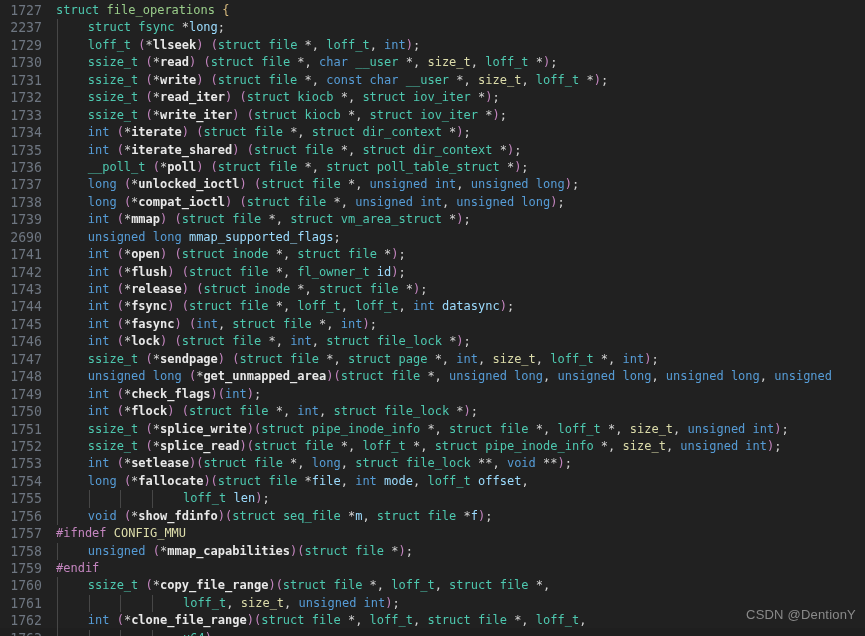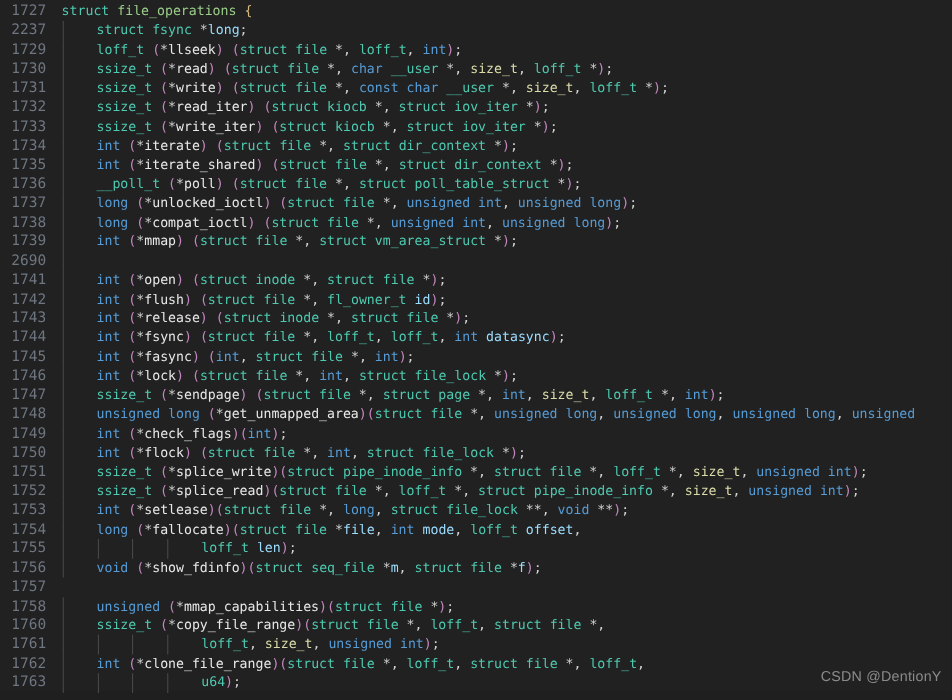--- a/index.html
+++ b/index.html
@@ -63,21 +63,21 @@
     width: 1px;
     height: 17.45px;
     background: #474747;
   }
 
   
   .kw      { color: #569cd6; }             
   .type    { color: #4ec9b0; }             
   .ident   { color: #9cdcfe; }             
   .fn      { color: #dcdcaa; }             
-  .fname   { color: #e8e8e8; font-weight: normal; }  
+  .fname   { color: #e8e8e8; font-weight: bold; }  
   .punc    { color: #c586c0; }             
   .op      { color: #d4d4d4; }             
   .brace   { color: #d7ba7d; }
   .pp      { color: #c586c0; }             
   .macro   { color: #dcdcaa; }             
   .sname   { color: #9acd8a; }             
 
   .watermark {
     position: absolute;
     right: 9px;
@@ -100,38 +100,39 @@
       <div class="line"><span class="lnum">1730</span><span class="guide" style="left: 57px;"></span><span class="ltext" style="left: 87.736px;"><span class="type">ssize_t</span><span class="op"> </span><span class="punc">(</span><span class="op">*</span><span class="fname">read</span><span class="punc">)</span><span class="op"> </span><span class="punc">(</span><span class="type">struct</span><span class="op"> </span><span class="type">file</span><span class="op"> *, </span><span class="kw">char</span><span class="op"> </span><span class="type">__user</span><span class="op"> *, </span><span class="fn">size_t</span><span class="op">, </span><span class="type">loff_t</span><span class="op"> *</span><span class="punc">)</span><span class="op">;</span></span></div>
       <div class="line"><span class="lnum">1731</span><span class="guide" style="left: 57px;"></span><span class="ltext" style="left: 87.736px;"><span class="type">ssize_t</span><span class="op"> </span><span class="punc">(</span><span class="op">*</span><span class="fname">write</span><span class="punc">)</span><span class="op"> </span><span class="punc">(</span><span class="type">struct</span><span class="op"> </span><span class="type">file</span><span class="op"> *, </span><span class="kw">const</span><span class="op"> </span><span class="kw">char</span><span class="op"> </span><span class="type">__user</span><span class="op"> *, </span><span class="fn">size_t</span><span class="op">, </span><span class="type">loff_t</span><span class="op"> *</span><span class="punc">)</span><span class="op">;</span></span></div>
       <div class="line"><span class="lnum">1732</span><span class="guide" style="left: 57px;"></span><span class="ltext" style="left: 87.736px;"><span class="type">ssize_t</span><span class="op"> </span><span class="punc">(</span><span class="op">*</span><span class="fname">read_iter</span><span class="punc">)</span><span class="op"> </span><span class="punc">(</span><span class="type">struct</span><span class="op"> </span><span class="type">kiocb</span><span class="op"> *, </span><span class="type">struct</span><span class="op"> </span><span class="type">iov_iter</span><span class="op"> *</span><span class="punc">)</span><span class="op">;</span></span></div>
       <div class="line"><span class="lnum">1733</span><span class="guide" style="left: 57px;"></span><span class="ltext" style="left: 87.736px;"><span class="type">ssize_t</span><span class="op"> </span><span class="punc">(</span><span class="op">*</span><span class="fname">write_iter</span><span class="punc">)</span><span class="op"> </span><span class="punc">(</span><span class="type">struct</span><span class="op"> </span><span class="type">kiocb</span><span class="op"> *, </span><span class="type">struct</span><span class="op"> </span><span class="type">iov_iter</span><span class="op"> *</span><span class="punc">)</span><span class="op">;</span></span></div>
       <div class="line"><span class="lnum">1734</span><span class="guide" style="left: 57px;"></span><span class="ltext" style="left: 87.736px;"><span class="kw">int</span><span class="op"> </span><span class="punc">(</span><span class="op">*</span><span class="fname">iterate</span><span class="punc">)</span><span class="op"> </span><span class="punc">(</span><span class="type">struct</span><span class="op"> </span><span class="type">file</span><span class="op"> *, </span><span class="type">struct</span><span class="op"> </span><span class="type">dir_context</span><span class="op"> *</span><span class="punc">)</span><span class="op">;</span></span></div>
       <div class="line"><span class="lnum">1735</span><span class="guide" style="left: 57px;"></span><span class="ltext" style="left: 87.736px;"><span class="kw">int</span><span class="op"> </span><span class="punc">(</span><span class="op">*</span><span class="fname">iterate_shared</span><span class="punc">)</span><span class="op"> </span><span class="punc">(</span><span class="type">struct</span><span class="op"> </span><span class="type">file</span><span class="op"> *, </span><span class="type">struct</span><span class="op"> </span><span class="type">dir_context</span><span class="op"> *</span><span class="punc">)</span><span class="op">;</span></span></div>
       <div class="line"><span class="lnum">1736</span><span class="guide" style="left: 57px;"></span><span class="ltext" style="left: 87.736px;"><span class="type">__poll_t</span><span class="op"> </span><span class="punc">(</span><span class="op">*</span><span class="fname">poll</span><span class="punc">)</span><span class="op"> </span><span class="punc">(</span><span class="type">struct</span><span class="op"> </span><span class="type">file</span><span class="op"> *, </span><span class="type">struct</span><span class="op"> </span><span class="type">poll_table_struct</span><span class="op"> *</span><span class="punc">)</span><span class="op">;</span></span></div>
       <div class="line"><span class="lnum">1737</span><span class="guide" style="left: 57px;"></span><span class="ltext" style="left: 87.736px;"><span class="kw">long</span><span class="op"> </span><span class="punc">(</span><span class="op">*</span><span class="fname">unlocked_ioctl</span><span class="punc">)</span><span class="op"> </span><span class="punc">(</span><span class="type">struct</span><span class="op"> </span><span class="type">file</span><span class="op"> *, </span><span class="kw">unsigned</span><span class="op"> </span><span class="kw">int</span><span class="op">, </span><span class="kw">unsigned</span><span class="op"> </span><span class="kw">long</span><span class="punc">)</span><span class="op">;</span></span></div>
       <div class="line"><span class="lnum">1738</span><span class="guide" style="left: 57px;"></span><span class="ltext" style="left: 87.736px;"><span class="kw">long</span><span class="op"> </span><span class="punc">(</span><span class="op">*</span><span class="fname">compat_ioctl</span><span class="punc">)</span><span class="op"> </span><span class="punc">(</span><span class="type">struct</span><span class="op"> </span><span class="type">file</span><span class="op"> *, </span><span class="kw">unsigned</span><span class="op"> </span><span class="kw">int</span><span class="op">, </span><span class="kw">unsigned</span><span class="op"> </span><span class="kw">long</span><span class="punc">)</span><span class="op">;</span></span></div>
       <div class="line"><span class="lnum">1739</span><span class="guide" style="left: 57px;"></span><span class="ltext" style="left: 87.736px;"><span class="kw">int</span><span class="op"> </span><span class="punc">(</span><span class="op">*</span><span class="fname">mmap</span><span class="punc">)</span><span class="op"> </span><span class="punc">(</span><span class="type">struct</span><span class="op"> </span><span class="type">file</span><span class="op"> *, </span><span class="type">struct</span><span class="op"> </span><span class="type">vm_area_struct</span><span class="op"> *</span><span class="punc">)</span><span class="op">;</span></span></div>
-      <div class="line"><span class="lnum">2690</span><span class="guide" style="left: 57px;"></span></div>
+      <div class="line"><span class="lnum">2690</span><span class="guide" style="left: 57px;"></span><span class="ltext" style="left: 87.736px;"><span class="kw">unsigned</span><span class="op"> </span><span class="kw">long</span><span class="op"> </span><span class="ident">mmap_supported_flags</span><span class="op">;</span></span></div>
       <div class="line"><span class="lnum">1741</span><span class="guide" style="left: 57px;"></span><span class="ltext" style="left: 87.736px;"><span class="kw">int</span><span class="op"> </span><span class="punc">(</span><span class="op">*</span><span class="fname">open</span><span class="punc">)</span><span class="op"> </span><span class="punc">(</span><span class="type">struct</span><span class="op"> </span><span class="type">inode</span><span class="op"> *, </span><span class="type">struct</span><span class="op"> </span><span class="type">file</span><span class="op"> *</span><span class="punc">)</span><span class="op">;</span></span></div>
       <div class="line"><span class="lnum">1742</span><span class="guide" style="left: 57px;"></span><span class="ltext" style="left: 87.736px;"><span class="kw">int</span><span class="op"> </span><span class="punc">(</span><span class="op">*</span><span class="fname">flush</span><span class="punc">)</span><span class="op"> </span><span class="punc">(</span><span class="type">struct</span><span class="op"> </span><span class="type">file</span><span class="op"> *, </span><span class="type">fl_owner_t</span><span class="op"> </span><span class="ident">id</span><span class="punc">)</span><span class="op">;</span></span></div>
       <div class="line"><span class="lnum">1743</span><span class="guide" style="left: 57px;"></span><span class="ltext" style="left: 87.736px;"><span class="kw">int</span><span class="op"> </span><span class="punc">(</span><span class="op">*</span><span class="fname">release</span><span class="punc">)</span><span class="op"> </span><span class="punc">(</span><span class="type">struct</span><span class="op"> </span><span class="type">inode</span><span class="op"> *, </span><span class="type">struct</span><span class="op"> </span><span class="type">file</span><span class="op"> *</span><span class="punc">)</span><span class="op">;</span></span></div>
       <div class="line"><span class="lnum">1744</span><span class="guide" style="left: 57px;"></span><span class="ltext" style="left: 87.736px;"><span class="kw">int</span><span class="op"> </span><span class="punc">(</span><span class="op">*</span><span class="fname">fsync</span><span class="punc">)</span><span class="op"> </span><span class="punc">(</span><span class="type">struct</span><span class="op"> </span><span class="type">file</span><span class="op"> *, </span><span class="type">loff_t</span><span class="op">, </span><span class="type">loff_t</span><span class="op">, </span><span class="kw">int</span><span class="op"> </span><span class="ident">datasync</span><span class="punc">)</span><span class="op">;</span></span></div>
       <div class="line"><span class="lnum">1745</span><span class="guide" style="left: 57px;"></span><span class="ltext" style="left: 87.736px;"><span class="kw">int</span><span class="op"> </span><span class="punc">(</span><span class="op">*</span><span class="fname">fasync</span><span class="punc">)</span><span class="op"> </span><span class="punc">(</span><span class="kw">int</span><span class="op">, </span><span class="type">struct</span><span class="op"> </span><span class="type">file</span><span class="op"> *, </span><span class="kw">int</span><span class="punc">)</span><span class="op">;</span></span></div>
       <div class="line"><span class="lnum">1746</span><span class="guide" style="left: 57px;"></span><span class="ltext" style="left: 87.736px;"><span class="kw">int</span><span class="op"> </span><span class="punc">(</span><span class="op">*</span><span class="fname">lock</span><span class="punc">)</span><span class="op"> </span><span class="punc">(</span><span class="type">struct</span><span class="op"> </span><span class="type">file</span><span class="op"> *, </span><span class="kw">int</span><span class="op">, </span><span class="type">struct</span><span class="op"> </span><span class="type">file_lock</span><span class="op"> *</span><span class="punc">)</span><span class="op">;</span></span></div>
       <div class="line"><span class="lnum">1747</span><span class="guide" style="left: 57px;"></span><span class="ltext" style="left: 87.736px;"><span class="type">ssize_t</span><span class="op"> </span><span class="punc">(</span><span class="op">*</span><span class="fname">sendpage</span><span class="punc">)</span><span class="op"> </span><span class="punc">(</span><span class="type">struct</span><span class="op"> </span><span class="type">file</span><span class="op"> *, </span><span class="type">struct</span><span class="op"> </span><span class="type">page</span><span class="op"> *, </span><span class="kw">int</span><span class="op">, </span><span class="fn">size_t</span><span class="op">, </span><span class="type">loff_t</span><span class="op"> *, </span><span class="kw">int</span><span class="punc">)</span><span class="op">;</span></span></div>
       <div class="line"><span class="lnum">1748</span><span class="guide" style="left: 57px;"></span><span class="ltext" style="left: 87.736px;"><span class="kw">unsigned</span><span class="op"> </span><span class="kw">long</span><span class="op"> </span><span class="punc">(</span><span class="op">*</span><span class="fname">get_unmapped_area</span><span class="punc">)</span><span class="punc">(</span><span class="type">struct</span><span class="op"> </span><span class="type">file</span><span class="op"> *, </span><span class="kw">unsigned</span><span class="op"> </span><span class="kw">long</span><span class="op">, </span><span class="kw">unsigned</span><span class="op"> </span><span class="kw">long</span><span class="op">, </span><span class="kw">unsigned</span><span class="op"> </span><span class="kw">long</span><span class="op">, </span><span class="kw">unsigned</span></span></div>
       <div class="line"><span class="lnum">1749</span><span class="guide" style="left: 57px;"></span><span class="ltext" style="left: 87.736px;"><span class="kw">int</span><span class="op"> </span><span class="punc">(</span><span class="op">*</span><span class="fname">check_flags</span><span class="punc">)</span><span class="punc">(</span><span class="kw">int</span><span class="punc">)</span><span class="op">;</span></span></div>
       <div class="line"><span class="lnum">1750</span><span class="guide" style="left: 57px;"></span><span class="ltext" style="left: 87.736px;"><span class="kw">int</span><span class="op"> </span><span class="punc">(</span><span class="op">*</span><span class="fname">flock</span><span class="punc">)</span><span class="op"> </span><span class="punc">(</span><span class="type">struct</span><span class="op"> </span><span class="type">file</span><span class="op"> *, </span><span class="kw">int</span><span class="op">, </span><span class="type">struct</span><span class="op"> </span><span class="type">file_lock</span><span class="op"> *</span><span class="punc">)</span><span class="op">;</span></span></div>
       <div class="line"><span class="lnum">1751</span><span class="guide" style="left: 57px;"></span><span class="ltext" style="left: 87.736px;"><span class="type">ssize_t</span><span class="op"> </span><span class="punc">(</span><span class="op">*</span><span class="fname">splice_write</span><span class="punc">)</span><span class="punc">(</span><span class="type">struct</span><span class="op"> </span><span class="type">pipe_inode_info</span><span class="op"> *, </span><span class="type">struct</span><span class="op"> </span><span class="type">file</span><span class="op"> *, </span><span class="type">loff_t</span><span class="op"> *, </span><span class="fn">size_t</span><span class="op">, </span><span class="kw">unsigned</span><span class="op"> </span><span class="kw">int</span><span class="punc">)</span><span class="op">;</span></span></div>
       <div class="line"><span class="lnum">1752</span><span class="guide" style="left: 57px;"></span><span class="ltext" style="left: 87.736px;"><span class="type">ssize_t</span><span class="op"> </span><span class="punc">(</span><span class="op">*</span><span class="fname">splice_read</span><span class="punc">)</span><span class="punc">(</span><span class="type">struct</span><span class="op"> </span><span class="type">file</span><span class="op"> *, </span><span class="type">loff_t</span><span class="op"> *, </span><span class="type">struct</span><span class="op"> </span><span class="type">pipe_inode_info</span><span class="op"> *, </span><span class="fn">size_t</span><span class="op">, </span><span class="kw">unsigned</span><span class="op"> </span><span class="kw">int</span><span class="punc">)</span><span class="op">;</span></span></div>
       <div class="line"><span class="lnum">1753</span><span class="guide" style="left: 57px;"></span><span class="ltext" style="left: 87.736px;"><span class="kw">int</span><span class="op"> </span><span class="punc">(</span><span class="op">*</span><span class="fname">setlease</span><span class="punc">)</span><span class="punc">(</span><span class="type">struct</span><span class="op"> </span><span class="type">file</span><span class="op"> *, </span><span class="kw">long</span><span class="op">, </span><span class="type">struct</span><span class="op"> </span><span class="type">file_lock</span><span class="op"> **, </span><span class="kw">void</span><span class="op"> **</span><span class="punc">)</span><span class="op">;</span></span></div>
       <div class="line"><span class="lnum">1754</span><span class="guide" style="left: 57px;"></span><span class="ltext" style="left: 87.736px;"><span class="kw">long</span><span class="op"> </span><span class="punc">(</span><span class="op">*</span><span class="fname">fallocate</span><span class="punc">)</span><span class="punc">(</span><span class="type">struct</span><span class="op"> </span><span class="type">file</span><span class="op"> *</span><span class="ident">file</span><span class="op">, </span><span class="kw">int</span><span class="op"> </span><span class="ident">mode</span><span class="op">, </span><span class="type">loff_t</span><span class="op"> </span><span class="ident">offset</span><span class="op">,</span></span></div>
       <div class="line"><span class="lnum">1755</span><span class="guide" style="left: 57px;"></span><span class="guide" style="left: 88.736px;"></span><span class="guide" style="left: 120.472px;"></span><span class="guide" style="left: 152.208px;"></span><span class="ltext" style="left: 182.944px;"><span class="type">loff_t</span><span class="op"> </span><span class="ident">len</span><span class="punc">)</span><span class="op">;</span></span></div>
       <div class="line"><span class="lnum">1756</span><span class="guide" style="left: 57px;"></span><span class="ltext" style="left: 87.736px;"><span class="kw">void</span><span class="op"> </span><span class="punc">(</span><span class="op">*</span><span class="fname">show_fdinfo</span><span class="punc">)</span><span class="punc">(</span><span class="type">struct</span><span class="op"> </span><span class="type">seq_file</span><span class="op"> *</span><span class="ident">m</span><span class="op">, </span><span class="type">struct</span><span class="op"> </span><span class="type">file</span><span class="op"> *</span><span class="ident">f</span><span class="punc">)</span><span class="op">;</span></span></div>
-      <div class="line"><span class="lnum">1757</span></div>
+      <div class="line"><span class="lnum">1757</span><span class="ltext" style="left: 56px;"><span class="pp">#ifndef</span><span class="op"> </span><span class="macro">CONFIG_MMU</span></span></div>
       <div class="line"><span class="lnum">1758</span><span class="guide" style="left: 57px;"></span><span class="ltext" style="left: 87.736px;"><span class="kw">unsigned</span><span class="op"> </span><span class="punc">(</span><span class="op">*</span><span class="fname">mmap_capabilities</span><span class="punc">)</span><span class="punc">(</span><span class="type">struct</span><span class="op"> </span><span class="type">file</span><span class="op"> *</span><span class="punc">)</span><span class="op">;</span></span></div>
+      <div class="line"><span class="lnum">1759</span><span class="ltext" style="left: 56px;"><span class="pp">#endif</span></span></div>
       <div class="line"><span class="lnum">1760</span><span class="guide" style="left: 57px;"></span><span class="ltext" style="left: 87.736px;"><span class="type">ssize_t</span><span class="op"> </span><span class="punc">(</span><span class="op">*</span><span class="fname">copy_file_range</span><span class="punc">)</span><span class="punc">(</span><span class="type">struct</span><span class="op"> </span><span class="type">file</span><span class="op"> *, </span><span class="type">loff_t</span><span class="op">, </span><span class="type">struct</span><span class="op"> </span><span class="type">file</span><span class="op"> *,</span></span></div>
       <div class="line"><span class="lnum">1761</span><span class="guide" style="left: 57px;"></span><span class="guide" style="left: 88.736px;"></span><span class="guide" style="left: 120.472px;"></span><span class="guide" style="left: 152.208px;"></span><span class="ltext" style="left: 182.944px;"><span class="type">loff_t</span><span class="op">, </span><span class="fn">size_t</span><span class="op">, </span><span class="kw">unsigned</span><span class="op"> </span><span class="kw">int</span><span class="punc">)</span><span class="op">;</span></span></div>
       <div class="line"><span class="lnum">1762</span><span class="guide" style="left: 57px;"></span><span class="ltext" style="left: 87.736px;"><span class="kw">int</span><span class="op"> </span><span class="punc">(</span><span class="op">*</span><span class="fname">clone_file_range</span><span class="punc">)</span><span class="punc">(</span><span class="type">struct</span><span class="op"> </span><span class="type">file</span><span class="op"> *, </span><span class="type">loff_t</span><span class="op">, </span><span class="type">struct</span><span class="op"> </span><span class="type">file</span><span class="op"> *, </span><span class="type">loff_t</span><span class="op">,</span></span></div>
       <div class="line"><span class="lnum">1763</span><span class="guide" style="left: 57px;"></span><span class="guide" style="left: 88.736px;"></span><span class="guide" style="left: 120.472px;"></span><span class="guide" style="left: 152.208px;"></span><span class="ltext" style="left: 182.944px;"><span class="type">u64</span><span class="punc">)</span><span class="op">;</span></span></div>
     </div>
   <div class="watermark">CSDN @DentionY</div>
 </div>
 
 </body></html>

